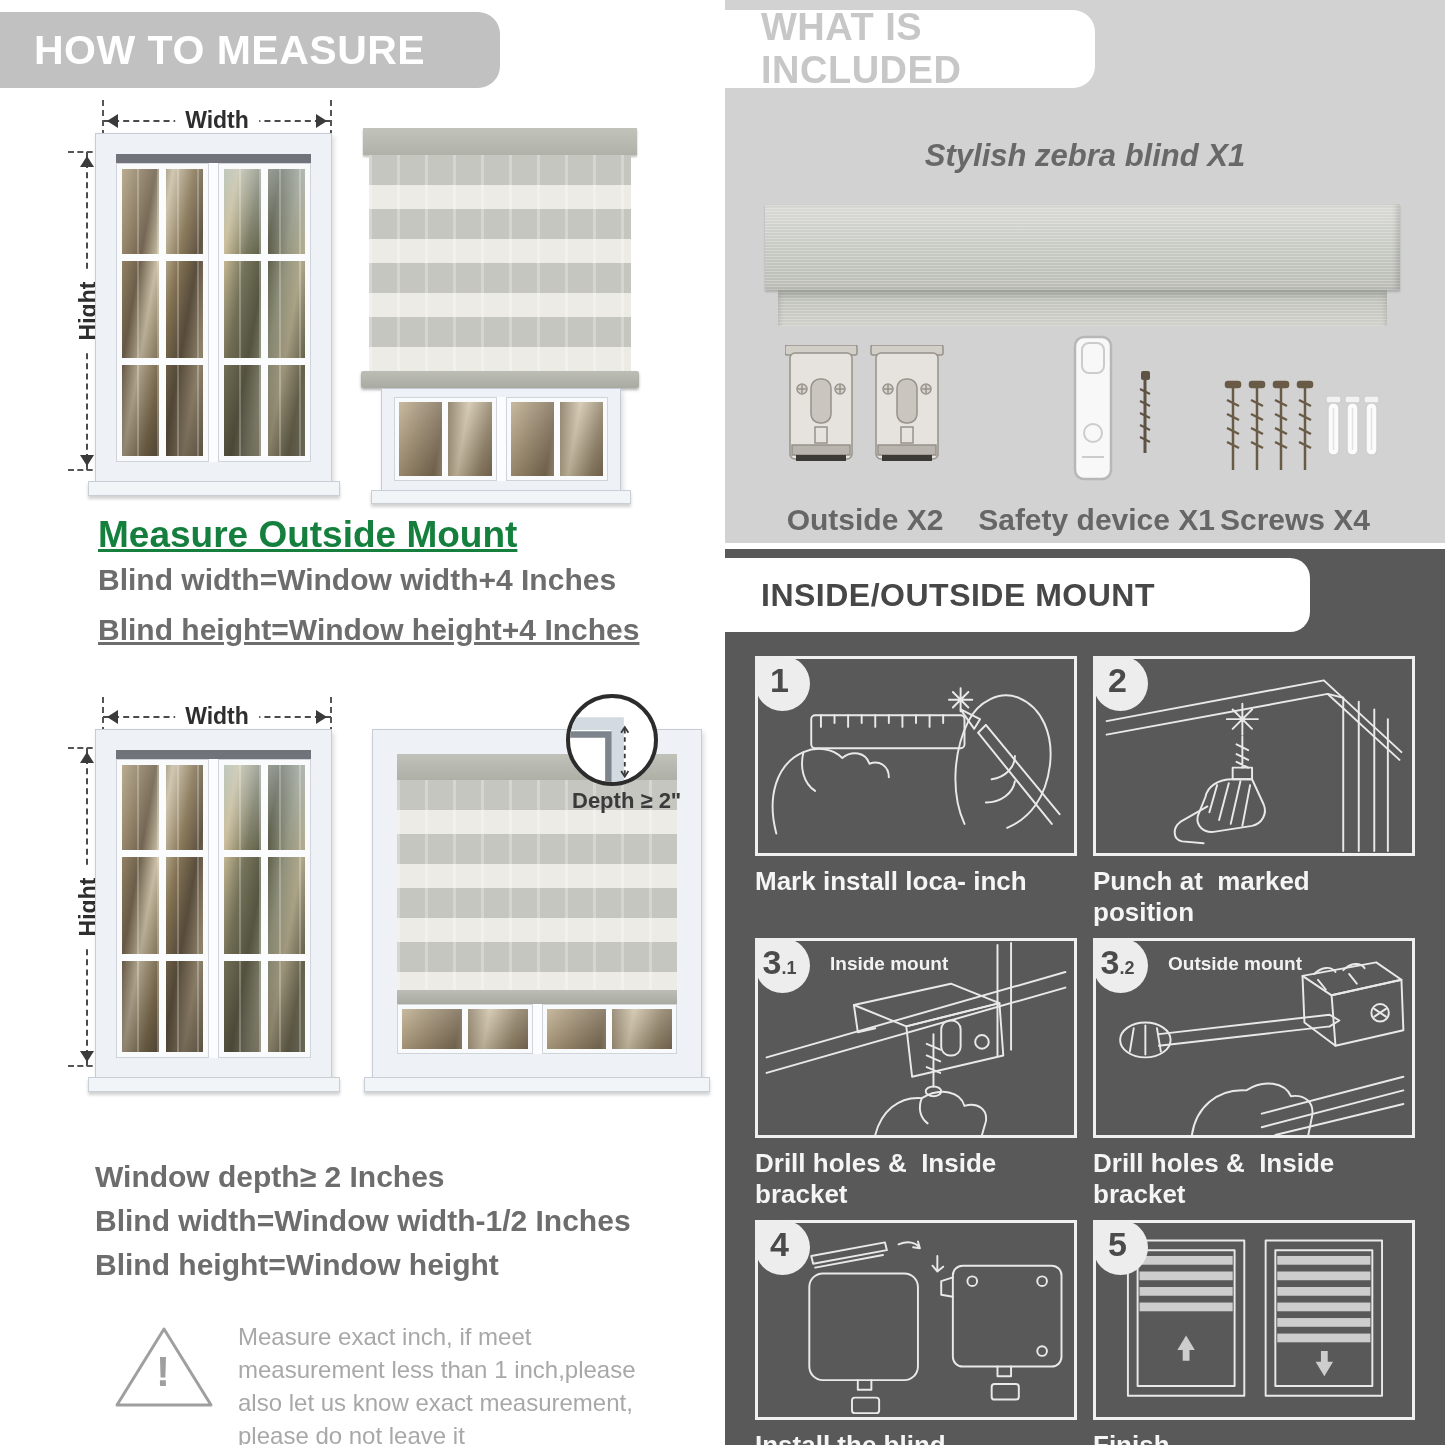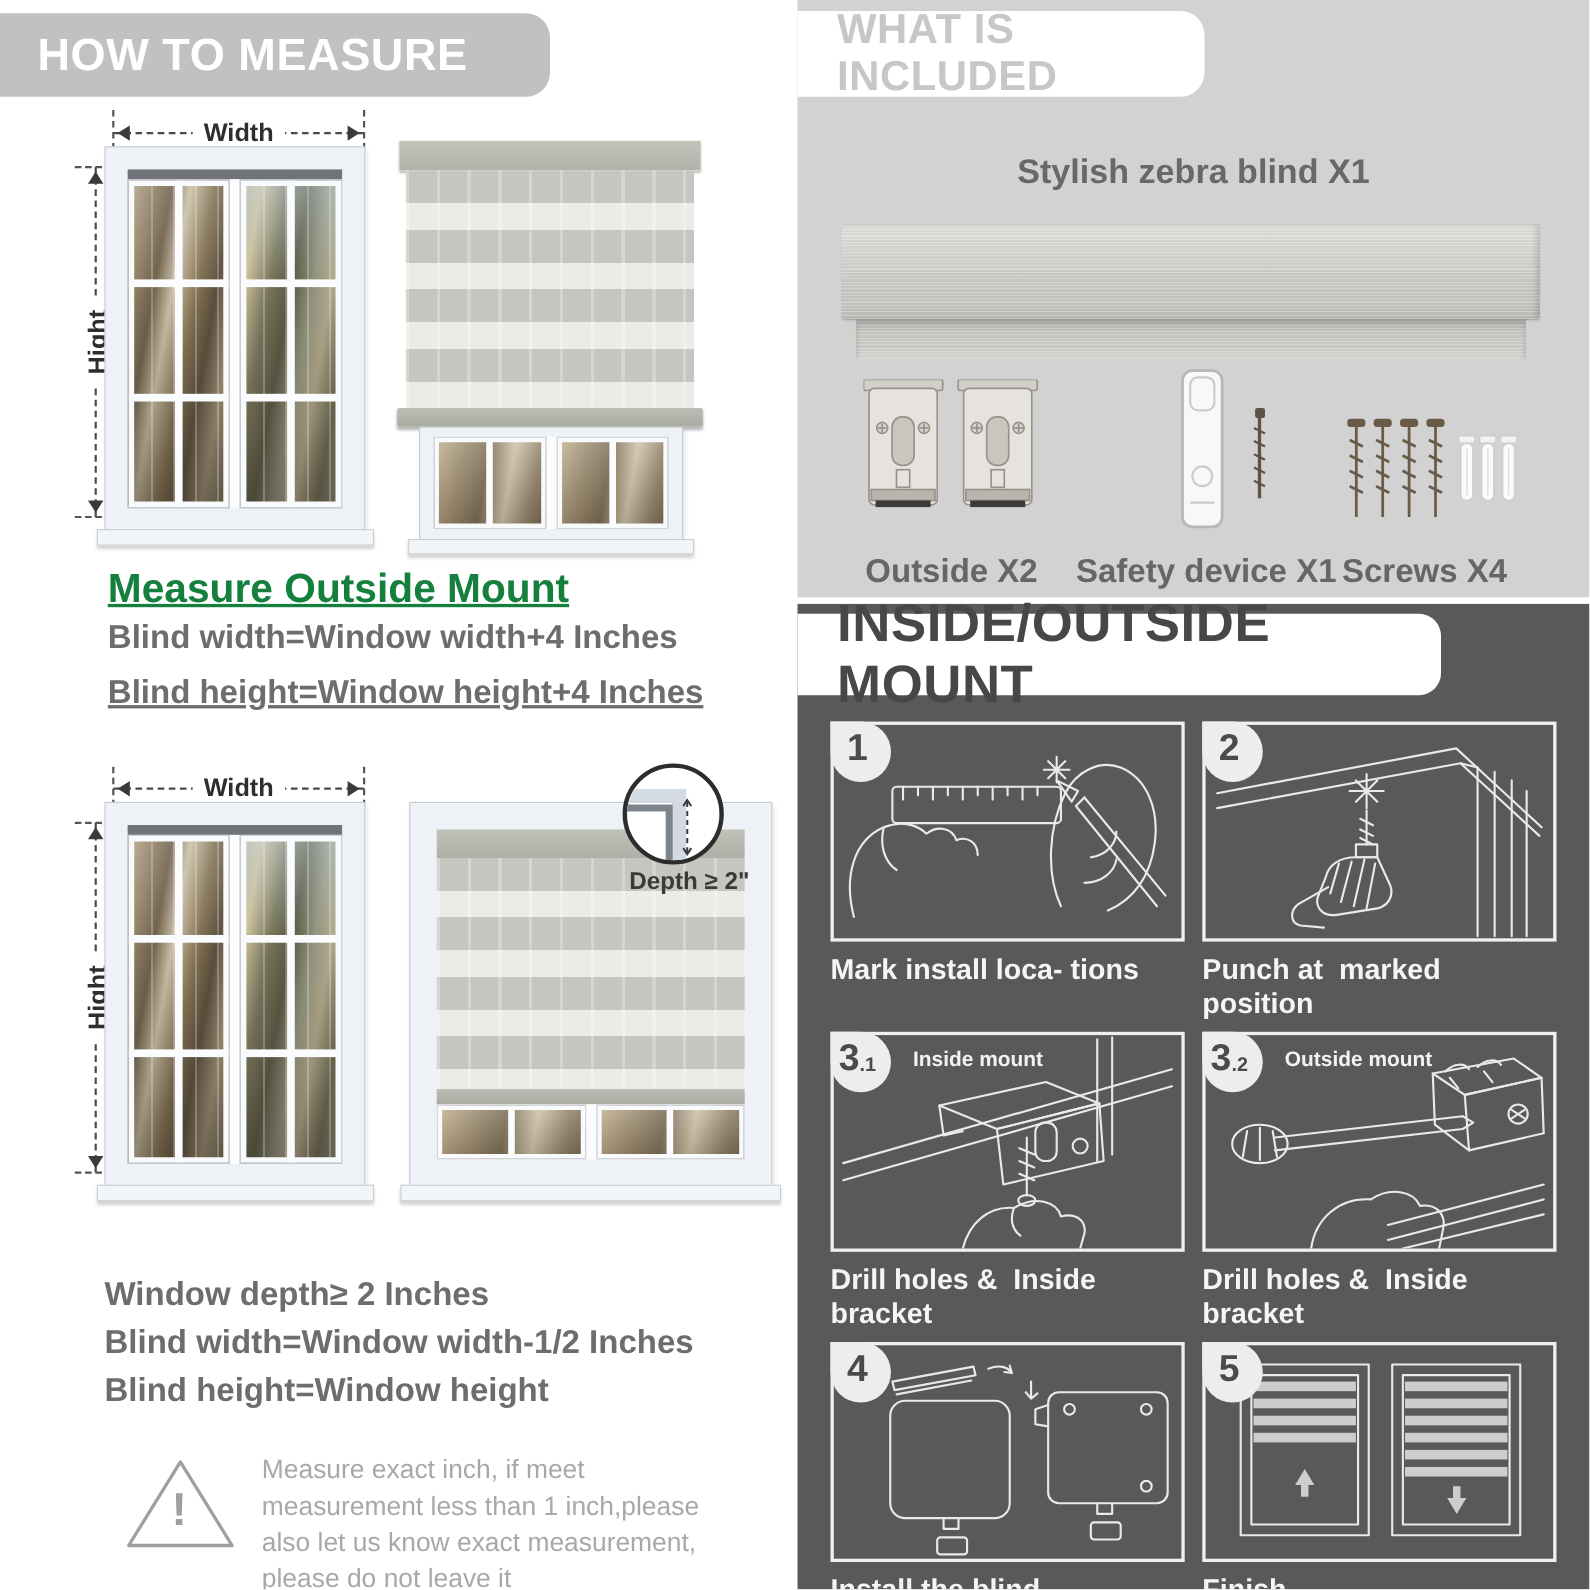--- a/index.html
+++ b/index.html
@@ -10,21 +10,21 @@
   .hdr-left{position:absolute;left:0;top:12px;width:500px;height:76px;background:#c1c1c1;
     border-radius:0 22px 22px 0;display:flex;align-items:center;padding-left:34px;box-sizing:border-box;
     color:#ffffff;font-size:41px;font-weight:bold;letter-spacing:.5px;}
   .panel-included{position:absolute;left:725px;top:0;width:720px;height:543px;background:#d2d2d2;}
   .hdr-included{position:absolute;left:0;top:10px;width:370px;height:78px;background:#ffffff;
     border-radius:0 22px 22px 0;display:flex;align-items:center;padding-left:36px;box-sizing:border-box;
     color:#c7c7c7;font-size:38px;font-weight:bold;letter-spacing:.5px;}
   .panel-mount{position:absolute;left:725px;top:549px;width:720px;height:896px;background:#595959;}
   .hdr-mount{position:absolute;left:0;top:9px;width:585px;height:74px;background:#ffffff;
     border-radius:0 20px 20px 0;display:flex;align-items:center;padding-left:36px;box-sizing:border-box;
-    color:#474747;font-size:48px;font-weight:bold;letter-spacing:.5px;}
+    color:#474747;font-size:32px;font-weight:bold;letter-spacing:.5px;}
 
   
   .window{position:absolute;background:#eef1f6;border:1px solid #c6ccd5;box-shadow:2px 3px 5px rgba(0,0,0,.14);}
   .opening{position:absolute;left:20px;right:20px;top:20px;bottom:20px;background:#fbfcfe;display:flex;flex-direction:column;}
   .headbar{height:9px;background:#70747a;flex:0 0 auto;}
   .sashes{flex:1;display:flex;gap:9px;background:#fbfcfe;}
   .sash{flex:1;border:1px solid #cfd4db;box-shadow:inset 0 0 0 5px #f8fafc;background-repeat:no-repeat;}
   .refl-a{background-color:#8f7f63;
     background-image:
       linear-gradient(#fbfcfe,#fbfcfe),linear-gradient(#fbfcfe,#fbfcfe),linear-gradient(#fbfcfe,#fbfcfe),
@@ -78,21 +78,21 @@
 
   
   .h-main{position:absolute;font-size:37px;font-weight:bold;color:#15803d;text-decoration:underline;}
   .h-sub{position:absolute;font-size:30px;font-weight:bold;color:#6d6d6d;}
   .depth-label{position:absolute;font-size:22px;font-weight:bold;color:#3a3a3a;}
   .warn-text{position:absolute;font-size:24px;color:#a8a8a8;line-height:1.38;}
   .excl{position:absolute;font-size:42px;font-weight:bold;color:#9f9f9f;}
 
   
   .product-label{position:absolute;left:0;top:138px;width:100%;text-align:center;
-    font-size:31px;font-weight:bold;color:#686868;}
+    font-size:31px;font-weight:bold;color:#686868;font-style:italic;}
   .rail-top{position:absolute;left:40px;right:45px;top:204px;height:86px;
     background-image:repeating-linear-gradient(0deg,rgba(255,255,255,.28) 0 1px,rgba(255,255,255,0) 1px 3px),
       linear-gradient(180deg,#dadbd6,#c6c8c2 55%,#babcb5);
     box-shadow:inset -4px 0 5px rgba(0,0,0,.12),0 2px 2px rgba(0,0,0,.18);}
   .rail-bottom{position:absolute;left:53px;right:58px;top:290px;height:36px;
     background-image:repeating-linear-gradient(0deg,rgba(255,255,255,.25) 0 1px,rgba(255,255,255,0) 1px 3px),
       linear-gradient(180deg,#bdbfb8,#cfd0ca);
     box-shadow:inset 0 5px 6px rgba(0,0,0,.18);}
   .item-label{position:absolute;text-align:center;font-size:30px;font-weight:bold;color:#666666;}
   .item-art{position:absolute;}
@@ -335,21 +335,21 @@
             <path d="M232 148 C248 148 260 138 262 126"></path>
             <path d="M16 180 C6 142 16 108 44 96 C58 90 74 92 84 102 C94 94 108 96 112 108 C122 104 132 110 132 122"></path>
             <path d="M44 96 C40 112 44 128 56 136"></path>
             <rect x="52" y="58" width="158" height="34" rx="4"></rect>
             <path d="M62 58 v12 M76 58 v8 M90 58 v12 M104 58 v8 M118 58 v12 M132 58 v8 M146 58 v12 M160 58 v8 M174 58 v12 M188 58 v8"></path>
             <path d="M300 170 L224 76 M308 160 L232 68 M224 76 L232 68"></path>
             <path d="M220 72 L206 52 L226 62 Z"></path>
             <path d="M198 34 L214 50 M214 34 L198 50 M206 30 V54 M194 42 H218"></path>
           </svg>
         </div>
-        <div class="caption">Mark install loca- tions</div>
+        <div class="caption">Mark install loca- inch</div>
       </div>
 
       <div class="step">
         <div class="step-box">
           <div class="badge">
             <span>2</span>
               <span class="sub"></span>
           </div>
           <svg class="art" viewBox="0 0 320 200" stroke="#e9e9e9" stroke-width="2" fill="none" stroke-linecap="round" stroke-linejoin="round">
             <path d="M8 64 L232 22 L312 96"></path>

